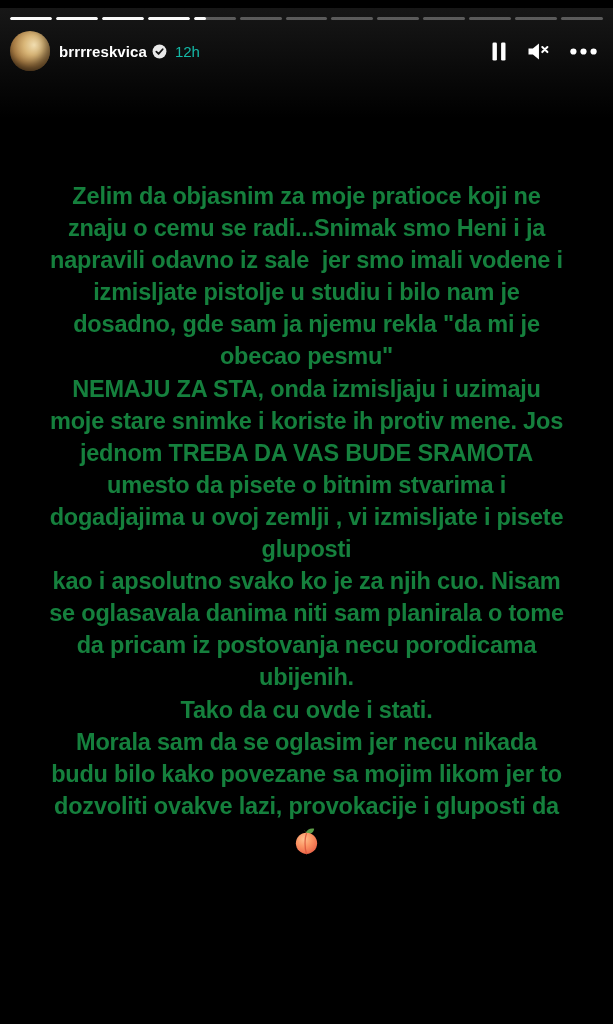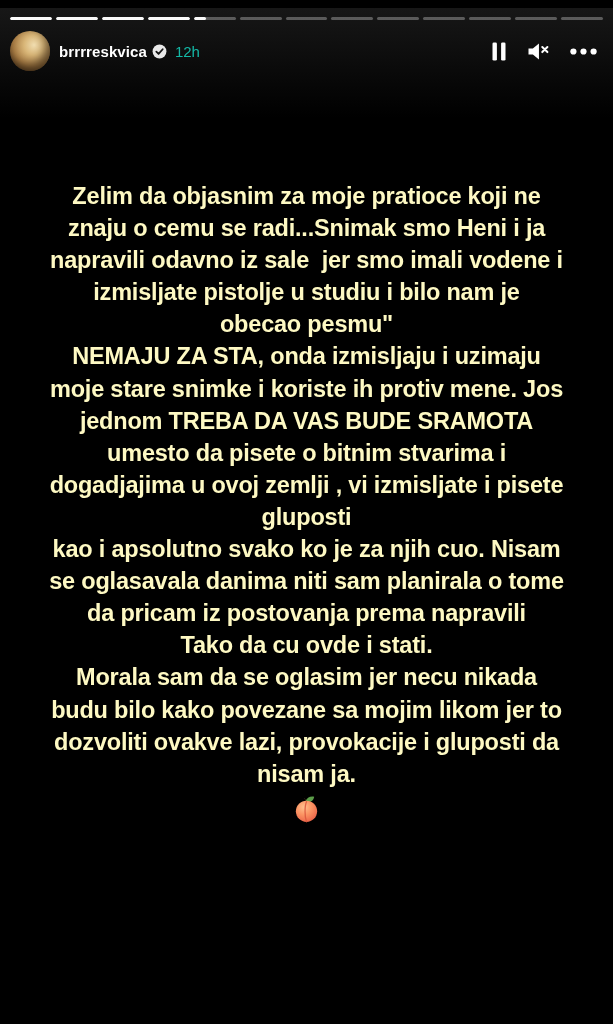--- a/index.html
+++ b/index.html
@@ -27,21 +27,21 @@
   .user-row{display:flex;align-items:center;margin-left:9px;min-width:0;}
   .username{color:#fff;font-size:15px;font-weight:700;letter-spacing:.1px;cursor:pointer;}
   .badge{margin-left:5px;display:flex;align-items:center;}
   .timestamp{margin-left:8px;color:#14b8a6;font-size:15px;font-weight:400;}
   .controls{margin-left:auto;display:flex;align-items:center;gap:17px;}
   .icon-btn{background:none;border:none;padding:2px;margin:0;cursor:pointer;display:flex;align-items:center;justify-content:center;}
   
   .story-text{position:absolute;top:172px;left:0;right:0;}
   .line{
     height:32.1px;line-height:32.1px;white-space:pre;text-align:center;
-    color:#fef9c3;font-size:23.5px;font-weight:700;letter-spacing:-0.2px;
+    color:#15803d;font-size:23.5px;font-weight:700;letter-spacing:-0.2px;
   }
   .emoji-line{height:32.1px;display:flex;align-items:center;justify-content:center;padding-top:3px;}
 </style>
 </head>
 <body>
 
 <div class="screen">
   <div class="top-gradient"></div>
 
   <div class="progress" id="progress">
@@ -126,35 +126,36 @@
       </button>
     </div>
   </div>
 
   <div class="story-text">
     <div id="lines-mount">
         <div class="line">Zelim da objasnim za moje pratioce koji ne</div>
         <div class="line">znaju o cemu se radi...Snimak smo Heni i ja</div>
         <div class="line">napravili odavno iz sale  jer smo imali vodene i</div>
         <div class="line">izmisljate pistolje u studiu i bilo nam je</div>
+        <div class="line">dosadno, gde sam ja njemu rekla "da mi je</div>
         <div class="line">obecao pesmu"</div>
         <div class="line">NEMAJU ZA STA, onda izmisljaju i uzimaju</div>
         <div class="line">moje stare snimke i koriste ih protiv mene. Jos</div>
         <div class="line">jednom TREBA DA VAS BUDE SRAMOTA</div>
         <div class="line">umesto da pisete o bitnim stvarima i</div>
         <div class="line">dogadjajima u ovoj zemlji , vi izmisljate i pisete</div>
         <div class="line">gluposti</div>
         <div class="line">kao i apsolutno svako ko je za njih cuo. Nisam</div>
         <div class="line">se oglasavala danima niti sam planirala o tome</div>
-        <div class="line">da pricam iz postovanja prema napravili</div>
+        <div class="line">da pricam iz postovanja necu porodicama</div>
+        <div class="line">ubijenih.</div>
         <div class="line">Tako da cu ovde i stati.</div>
         <div class="line">Morala sam da se oglasim jer necu nikada</div>
         <div class="line">budu bilo kako povezane sa mojim likom jer to</div>
         <div class="line">dozvoliti ovakve lazi, provokacije i gluposti da</div>
-        <div class="line">nisam ja.</div>
       </div>
     <div class="emoji-line">
       <svg width="29" height="29" viewBox="0 0 36 36">
         <defs>
           <radialGradient id="peachG" cx="38%" cy="30%" r="80%">
             <stop offset="0%" stop-color="#ffc18e"></stop>
             <stop offset="45%" stop-color="#fb9463"></stop>
             <stop offset="80%" stop-color="#f0704f"></stop>
             <stop offset="100%" stop-color="#e05a43"></stop>
           </radialGradient>

